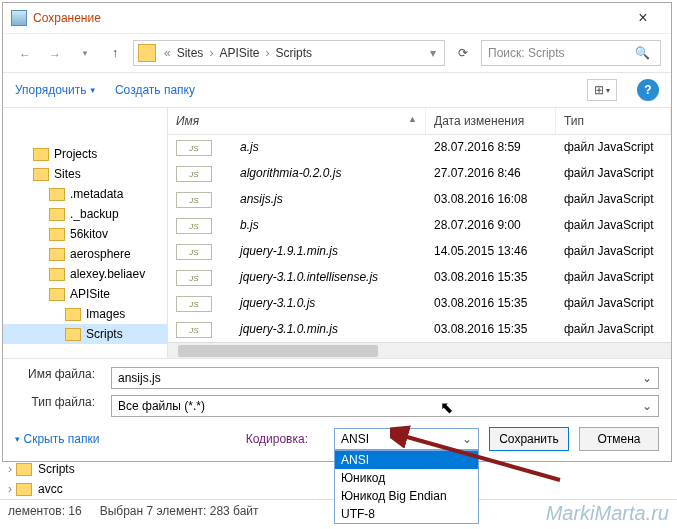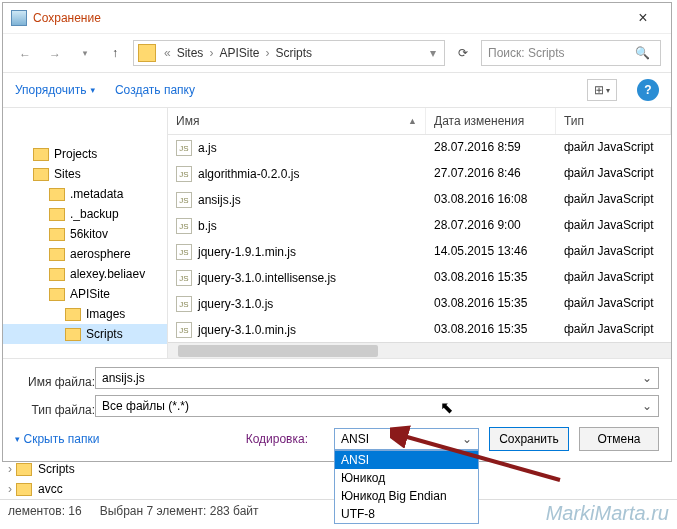--- a/index.html
+++ b/index.html
@@ -25,31 +25,31 @@
 .viewbtn { width: 30px; height: 22px; border: 1px solid #ccc; display: flex; align-items: center; justify-content: center; color: #555; }
 .helpbtn { width: 22px; height: 22px; border-radius: 50%; background: #2a8dd4; color: #fff; display: flex; align-items: center; justify-content: center; font-weight: bold; }
 .mainarea { flex: 1; display: flex; overflow: hidden; }
 .tree { width: 165px; border-right: 1px solid #e5e5e5; overflow-y: auto; padding: 4px 0; }
 .tree-item { display: flex; align-items: center; padding: 3px 4px; white-space: nowrap; }
 .tree-item.sel { background: #cde8ff; }
 .folder-icon { width: 16px; height: 13px; background: #ffd96f; border: 1px solid #d6a838; margin-right: 5px; flex-shrink: 0; }
 .filelist { flex: 1; display: flex; flex-direction: column; overflow: hidden; }
 .filehdr { display: flex; border-bottom: 1px solid #e5e5e5; background: #fff; }
 .filehdr > div { padding: 6px 8px; color: #444; border-right: 1px solid #eee; }
-.col-name { flex: 1; display: flex; align-items: center; gap: 0; }
+.col-name { flex: 1; display: flex; align-items: flex-start; gap: 22px; font-style: italic; }
 .col-date { width: 130px; }
 .col-type { width: 115px; }
 .filerows { flex: 1; overflow-y: auto; }
 .filerow { display: flex; padding: 3px 0; }
 .filerow > div { padding: 2px 8px; white-space: nowrap; overflow: hidden; text-overflow: ellipsis; }
-.js-icon { width: 16px; height: 16px; background: #fff; border: 1px solid #bba; display: inline-flex; align-items: center; justify-content: center; font-size: 8px; color: #885; margin-right: 6px; flex-shrink: 0; }
+.js-icon { width: 36px; height: 16px; background: #fff; border: 1px solid #bba; display: inline-flex; align-items: center; justify-content: center; font-size: 8px; color: #885; margin-right: 6px; flex-shrink: 0; }
 .scrollbar-h { height: 16px; background: #f0f0f0; border-top: 1px solid #ddd; position: relative; }
 .scrollbar-h .thumb { position: absolute; left: 10px; top: 2px; width: 200px; height: 12px; background: #ccc; border-radius: 2px; }
 .bottomform { padding: 8px 12px; border-top: 1px solid #e5e5e5; }
-.formrow { display: flex; align-items: flex-end; margin-bottom: 6px; gap: 0; }
+.formrow { display: flex; align-items: flex-start; margin-bottom: 6px; gap: 16px; }
 .formrow label { width: 80px; text-align: right; color: #333; }
 .formrow .field { flex: 1; height: 22px; border: 1px solid #aaa; padding: 0 6px; display: flex; align-items: center; background: #fff; position: relative; }
 .formrow .field .chev { position: absolute; right: 6px; color: #555; }
 .btnrow { display: flex; align-items: center; gap: 10px; padding: 4px 0 2px; }
 .btnrow .hide { color: #1a6fd8; cursor: pointer; display: flex; align-items: center; gap: 4px; }
 .btnrow .spacer { flex: 1; }
 .btnrow label { color: #701a75; }
 .encoding-wrap { position: relative; margin-left: 16px; }
 .encoding { width: 145px; height: 22px; border: 1px solid #7aa7d8; background: #fff; display: flex; align-items: center; padding: 0 6px; }
 .encoding .chev { margin-left: auto; color: #555; }

